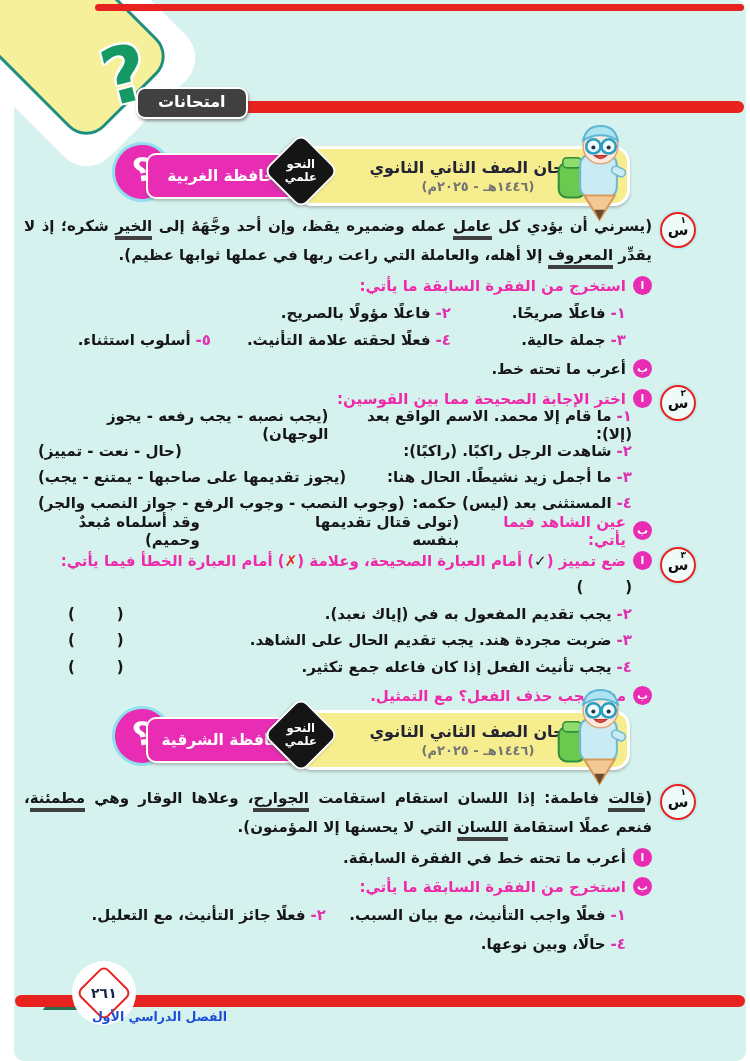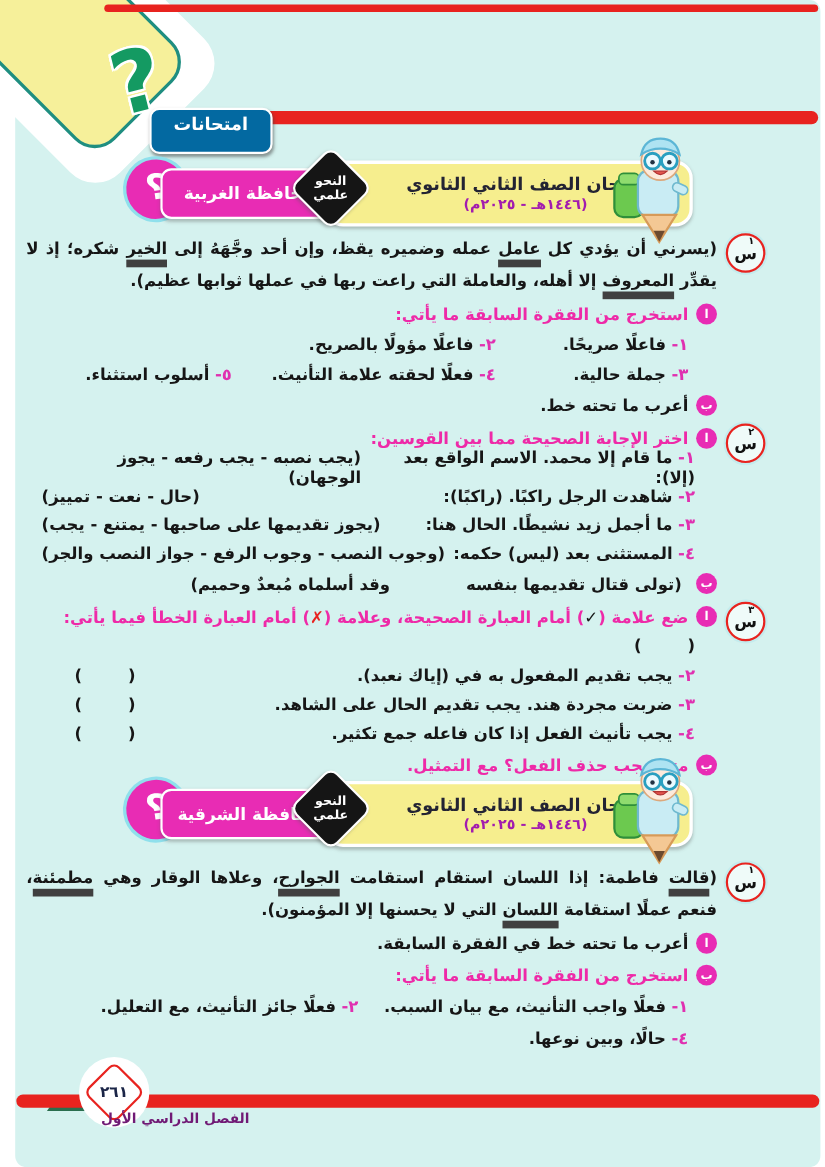--- a/index.html
+++ b/index.html
@@ -14,51 +14,51 @@
               transform:rotate(45deg);background:#fff;border-radius:32px;z-index:2}
   .ribbon{position:absolute;width:226px;height:126px;left:-62px;top:-42px;transform:rotate(45deg);
           background:#f6f09a;border:3px solid #1f8e80;border-radius:26px;z-index:2}
   .corner-q{position:absolute;left:102px;top:36px;z-index:3;font-size:78px;line-height:1;
             color:#149a62;transform:rotate(-14deg);
             text-shadow:-2px 0 0 #fff,2px 0 0 #fff,0 -2px 0 #fff,0 2px 0 #fff,
                         -2px -2px 0 #fff,2px 2px 0 #fff,-2px 2px 0 #fff,2px -2px 0 #fff}
   
   .top-rule{position:absolute;left:95px;right:6px;top:4px;height:7px;background:#e8231f;border-radius:5px;z-index:2}
   .hbar{position:absolute;left:145px;right:6px;top:101px;height:12px;background:#e8231f;border-radius:7px;z-index:2}
-  .htab{position:absolute;left:136px;top:98px;z-index:3;background:#0369a1;color:#fff;font-size:16px;
-        padding:3px 20px 16px;border-radius:9px;border:2px solid #fff;box-shadow:1px 2px 3px rgba(70,70,70,.55)}
+  .htab{position:absolute;left:136px;top:87px;z-index:3;background:#404040;color:#fff;font-size:16px;
+        padding:3px 20px 6px;border-radius:9px;border:2px solid #fff;box-shadow:1px 2px 3px rgba(70,70,70,.55)}
   
   .banner{position:absolute;left:0;right:0;height:90px;z-index:4}
   .b-circle{position:absolute;left:112px;top:6px;width:60px;height:60px;border-radius:50%;
             background:#e82cb4;border:3px solid #8fe0ec;color:#fff;display:flex;align-items:center;
             justify-content:center;font-size:32px;z-index:5;transform:rotate(-8deg);padding-bottom:4px}
   .b-pink{position:absolute;left:146px;top:17px;width:160px;height:46px;background:#e82cb4;
           border:2.5px solid #fff;border-radius:10px;display:flex;align-items:center;justify-content:center;
           color:#fff;font-size:15.5px;z-index:5;box-shadow:0 2px 3px rgba(90,90,90,.35)}
   .b-yellow{position:absolute;left:296px;top:10px;width:334px;height:60px;background:#f6ee8e;
             border:3px solid #fff;border-radius:16px;display:flex;flex-direction:column;align-items:center;
             justify-content:center;z-index:4;box-shadow:0 2px 3px rgba(90,90,90,.35);padding-left:30px}
   .b-title{font-size:16px;color:#232333}
-  .b-year{font-size:13px;color:#a21caf;margin-top:2px}
+  .b-year{font-size:13px;color:#737373;margin-top:2px}
   .b-diamond{position:absolute;left:274px;top:8px;width:54px;height:54px;background:#151515;
              border:2px solid #fff;border-radius:9px;transform:rotate(45deg);z-index:6;
              display:flex;align-items:center;justify-content:center;box-shadow:0 2px 3px rgba(90,90,90,.4)}
   .b-d-in{transform:rotate(-45deg);color:#fff;font-size:11.5px;line-height:1.15;text-align:center;display:flex;
           flex-direction:column}
   .b-char{position:absolute;left:552px;top:-12px;width:95px;height:102px;z-index:7}
   
   .content{position:absolute;left:24px;width:672px;z-index:3}
   .qblock{display:flex;gap:8px;align-items:flex-start}
   .qbadge{flex:0 0 auto;width:36px;height:36px;border:2.5px solid #e8231f;border-radius:50%;
           background:#effbf9;box-shadow:0 0 0 2px #c4ecee;position:relative;margin-top:0;
           display:flex;align-items:center;justify-content:center;font-size:15px;color:#111}
   .qb-num{position:absolute;top:1px;right:8px;font-size:9px}
   .qbody{flex:1;min-width:0}
   .passage{line-height:29px;text-align:justify}
-  .u{border-bottom:7px solid #404040;padding-bottom:1px}
+  .u{border-bottom:4px solid #404040;padding-bottom:1px}
   .pink{color:#ee2aa8}
   .c-red{color:#e8231f}
   .c-dark{color:#161616}
   .pbadge{flex:0 0 auto;width:19px;height:19px;border-radius:50%;background:#e82cb4;color:#fff;
           font-size:11px;display:inline-flex;align-items:center;justify-content:center;margin-left:7px}
   .part{display:flex;align-items:center;height:27px;margin-top:2px}
   .irow{display:flex;align-items:center;height:27px;padding-right:26px}
   .irow .w175{width:175px}.irow .w240{width:240px}
   .irow2{display:flex;align-items:center;height:29px;padding-right:26px}
   .irow2 .w300{width:300px}
@@ -72,21 +72,21 @@
   .vl{margin-right:69px}
   
   .f-green{position:absolute;left:46px;top:1001px;width:38px;height:9px;background:#2a6e4e;
            transform:skewX(-35deg);z-index:2}
   .f-bar{position:absolute;left:15px;right:5px;top:995px;height:12px;background:#e8231f;border-radius:8px;z-index:3}
   .f-notch{position:absolute;left:72px;top:961px;width:64px;height:64px;background:#fff;border-radius:50%;z-index:4}
   .f-diamond{position:absolute;left:84px;top:973px;width:40px;height:40px;background:#fff;
              border:2.5px solid #e8231f;border-radius:7px;transform:rotate(45deg);z-index:5;
              display:flex;align-items:center;justify-content:center}
   .f-d-in{transform:rotate(-45deg);font-size:14px;color:#1b2547}
-  .f-sem{position:absolute;left:92px;top:1009px;z-index:5;font-size:12.5px;color:#701a75}
+  .f-sem{position:absolute;left:92px;top:1009px;z-index:5;font-size:12.5px;color:#1d4ed8}
 </style>
 </head>
 <body>
 
 <div class="page">
   <div class="panel"></div>
 
   <div class="white-band"></div>
   <div class="ribbon"></div>
   <div class="corner-q">?</div>
@@ -176,35 +176,36 @@
         <div class="crow">
           <span><span class="inum">٣-</span><span>ما أجمل زيد نشيطًا. الحال هنا:</span></span>
           <span>(يجوز تقديمها على صاحبها - يمتنع - يجب)</span>
         </div>
         <div class="crow">
           <span><span class="inum">٤-</span><span>المستثنى بعد (ليس) حكمه:</span></span>
           <span>(وجوب النصب - وجوب الرفع - جواز النصب والجر)</span>
         </div>
         <div class="verse">
           <span class="pbadge">ب</span>
+          <span class="pink">عين الشاهد فيما يأتي:</span>
           <span class="vr" style="margin-right:6px">(تولى قتال تقديمها بنفسه</span>
           <span class="vl">وقد أسلماه مُبعدٌ وحميم)</span>
         </div>
       </div>
     </div>
 
     <div class="qblock" style="margin-top:3px">
       <span class="qbadge">
         <span class="qb-num">٣</span>
         <span>س</span>
       </span>
       <div class="qbody">
         <div class="part" style="margin-top:0">
           <span class="pbadge">ا</span>
-          <span class="pink"><span>ضع علامة (</span><span class="c-dark">✓</span><span>) أمام العبارة الصحيحة، وعلامة (</span><span class="c-red">✗</span><span>) أمام العبارة الخطأ فيما يأتي:</span></span>
+          <span class="pink"><span>ضع تمييز (</span><span class="c-dark">✓</span><span>) أمام العبارة الصحيحة، وعلامة (</span><span class="c-red">✗</span><span>) أمام العبارة الخطأ فيما يأتي:</span></span>
         </div>
         <div class="trow">
           <span class="blank">(        )</span>
         </div>
         <div class="trow">
           <span><span class="inum">٢-</span><span>يجب تقديم المفعول به في (إياك نعبد).</span></span>
           <span class="blank">(        )</span>
         </div>
         <div class="trow">
           <span><span class="inum">٣-</span><span>ضربت مجردة هند. يجب تقديم الحال على الشاهد.</span></span>

